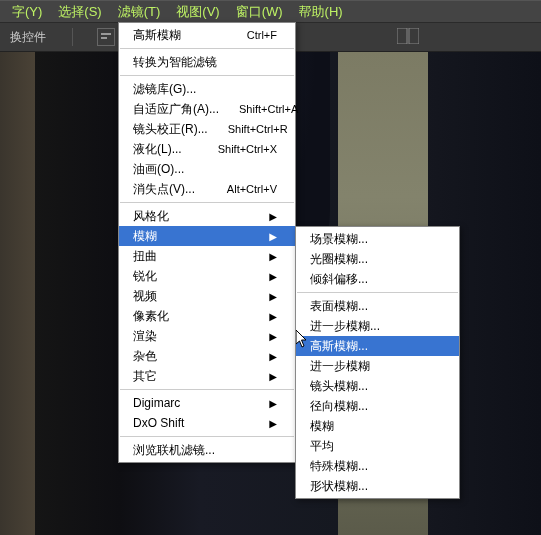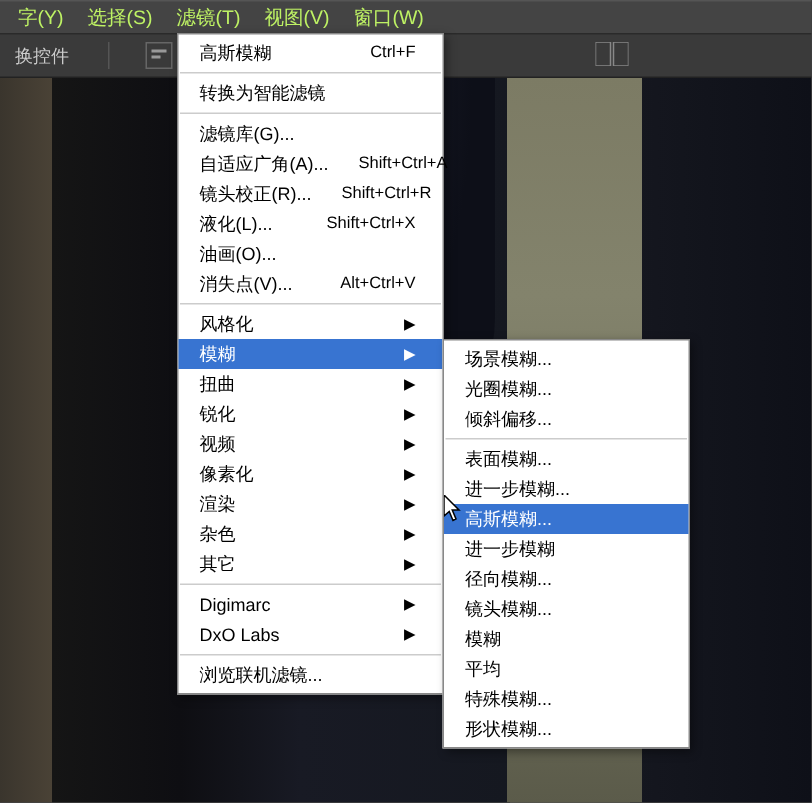--- a/index.html
+++ b/index.html
@@ -40,20 +40,21 @@
 </style>
 </head>
 <body>
 
 <div class="menubar">
   <div class="mitem">字(Y)</div>
   <div class="mitem">选择(S)</div>
   <div class="mitem">滤镜(T)</div>
   <div class="mitem">视图(V)</div>
   <div class="mitem">窗口(W)</div>
+  <div class="mitem">帮助(H)</div>
 </div>
 
 <div class="toolbar">
   <span class="tlabel">换控件</span>
   <span class="tdivider"></span>
   <span class="ticon">
     <svg width="12" height="12" viewBox="0 0 12 12">
         <rect x="1" y="2" width="10" height="2" fill="#999"></rect>
         <rect x="1" y="6" width="6" height="2" fill="#999"></rect>
       </svg>
@@ -146,21 +147,21 @@
     <div class="row">
       <span class="lbl">其它</span>
       <span class="arrow">▶</span>
     </div>
     <div class="sep"></div>
     <div class="row">
       <span class="lbl">Digimarc</span>
       <span class="arrow">▶</span>
     </div>
     <div class="row">
-      <span class="lbl">DxO Labs</span>
+      <span class="lbl">DxO Shift</span>
       <span class="arrow">▶</span>
     </div>
     <div class="sep"></div>
     <div class="row">
       <span class="lbl">浏览联机滤镜...</span>
     </div>
   </div>
 
 <div class="menu" id="blurMenu" style="top:226px; left:251px; width:112px;">
 <div class="row">
@@ -179,24 +180,24 @@
     <div class="row">
       <span class="lbl">进一步模糊...</span>
     </div>
     <div class="row hl">
       <span class="lbl">高斯模糊...</span>
     </div>
     <div class="row">
       <span class="lbl">进一步模糊</span>
     </div>
     <div class="row">
+      <span class="lbl">镜头模糊...</span>
+    </div>
+    <div class="row">
       <span class="lbl">径向模糊...</span>
-    </div>
-    <div class="row">
-      <span class="lbl">镜头模糊...</span>
     </div>
     <div class="row">
       <span class="lbl">模糊</span>
     </div>
     <div class="row">
       <span class="lbl">平均</span>
     </div>
     <div class="row">
       <span class="lbl">特殊模糊...</span>
     </div>

